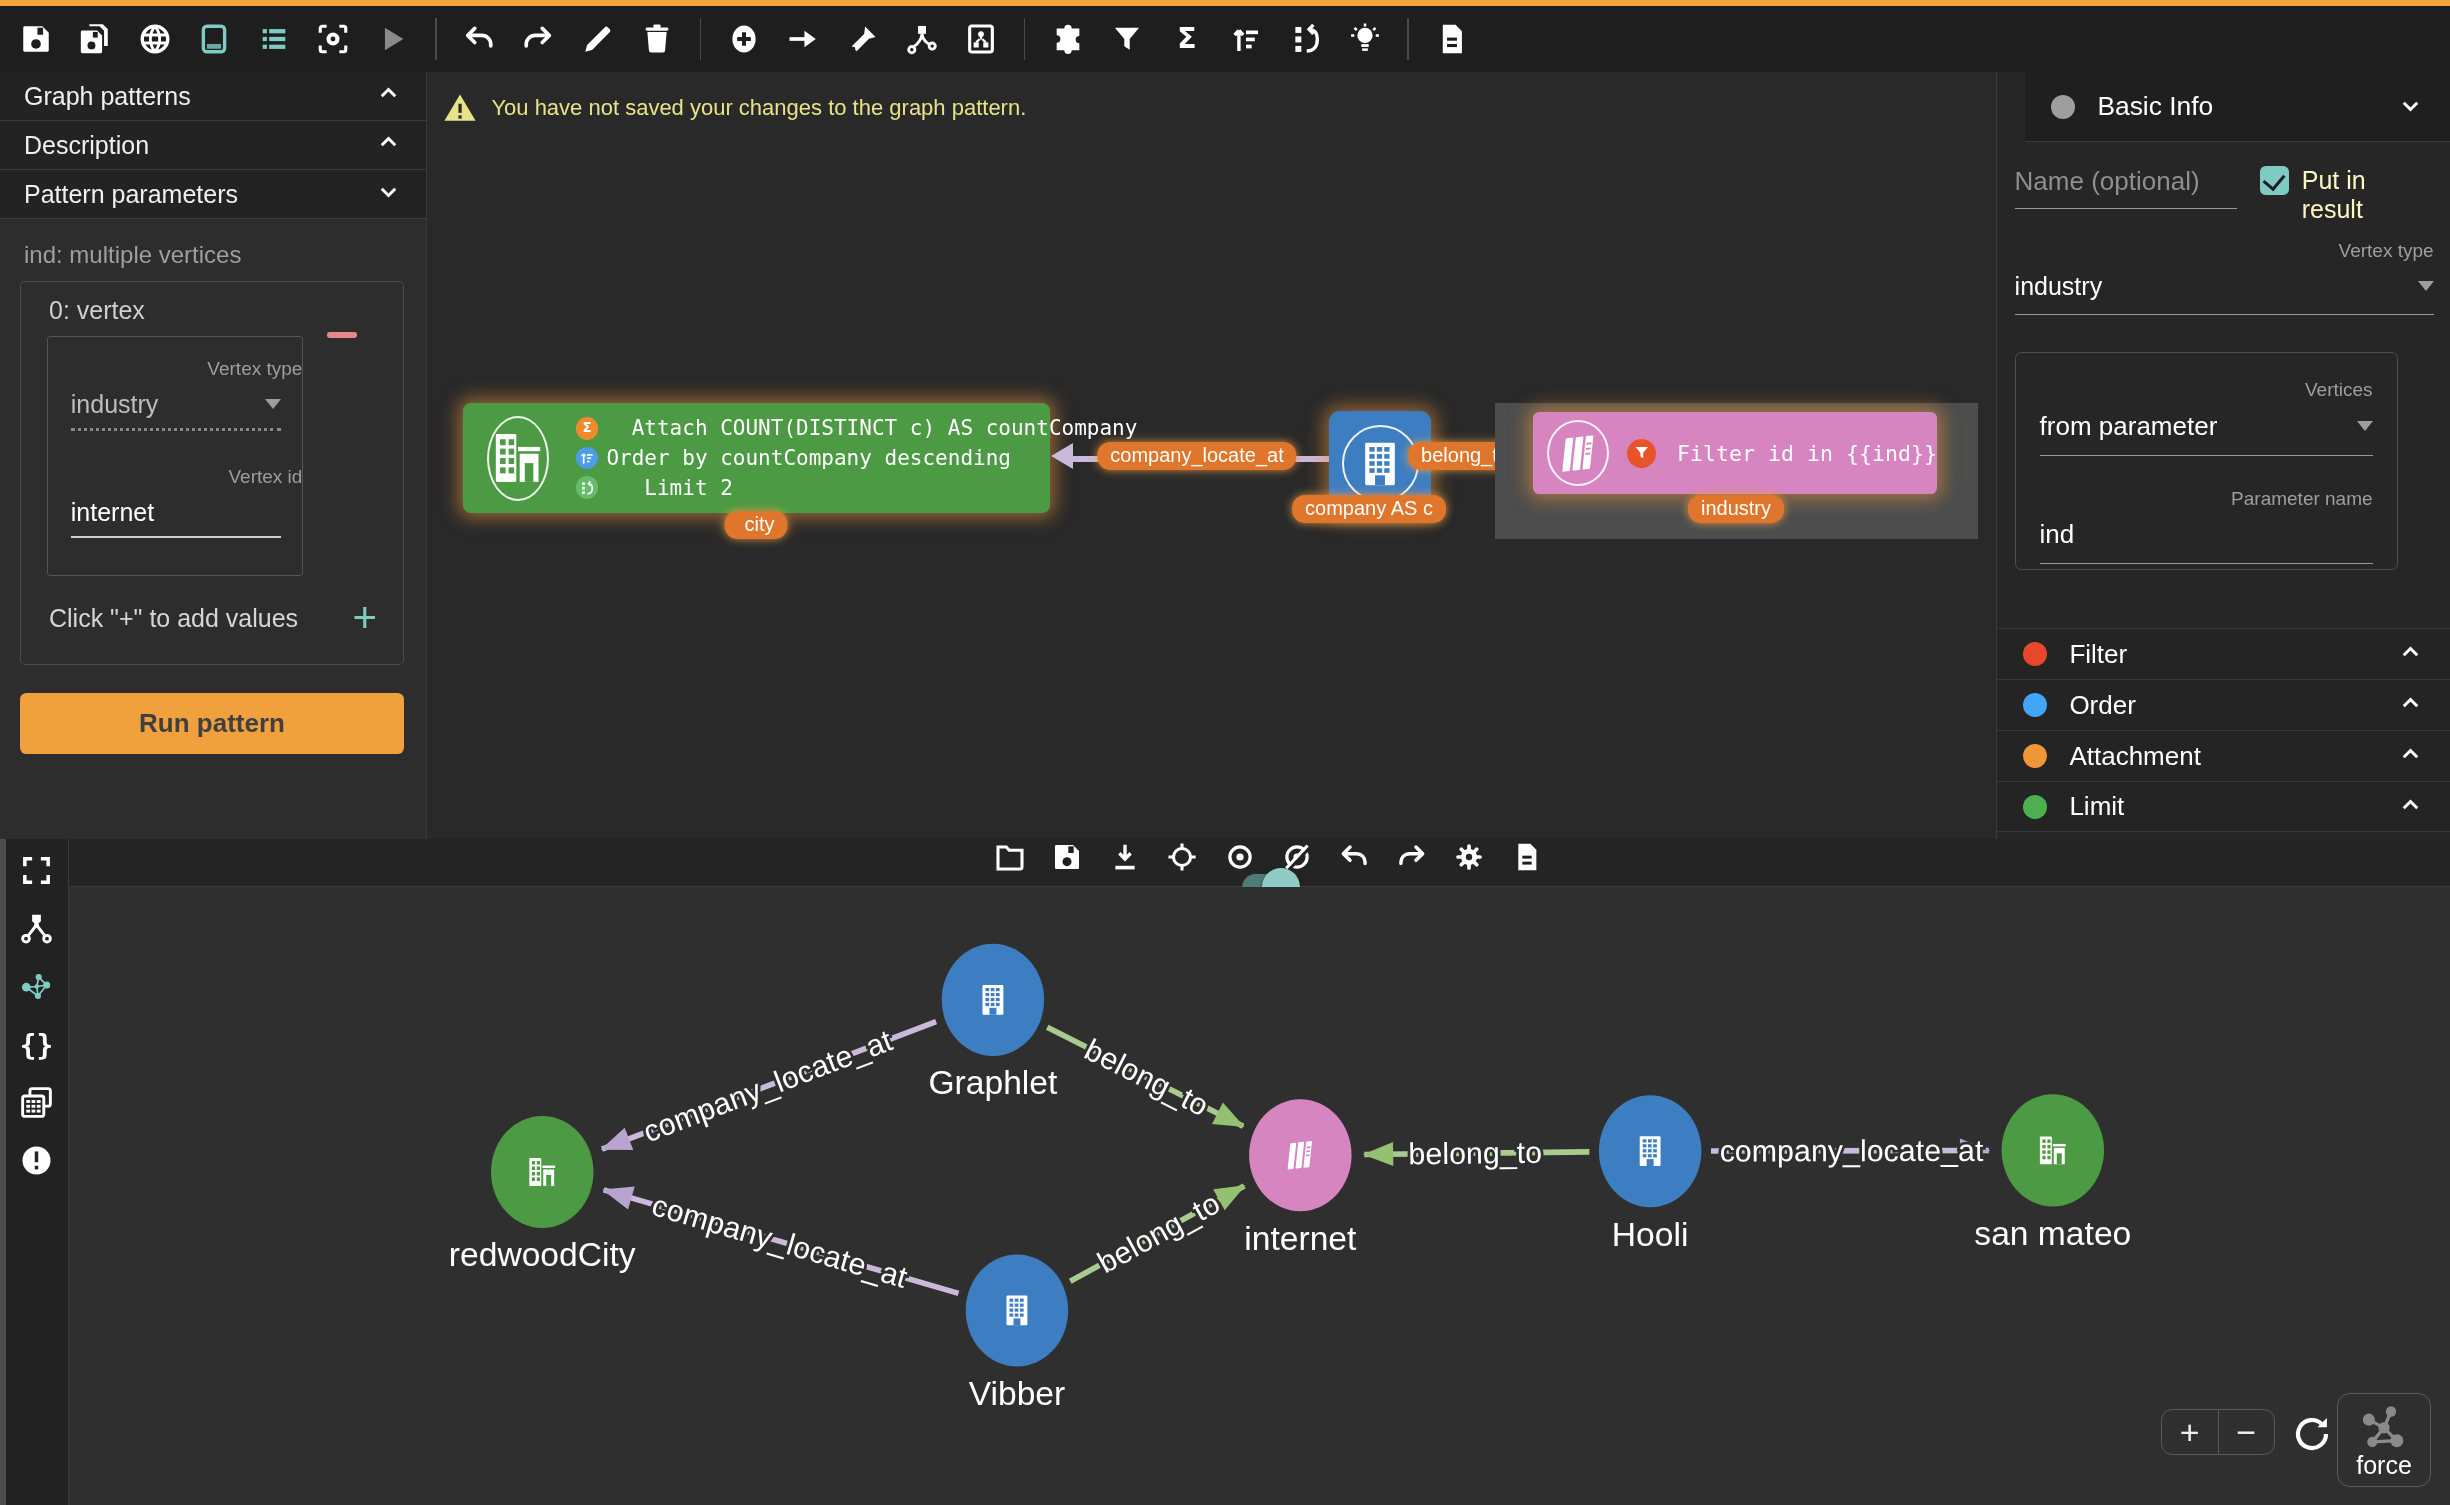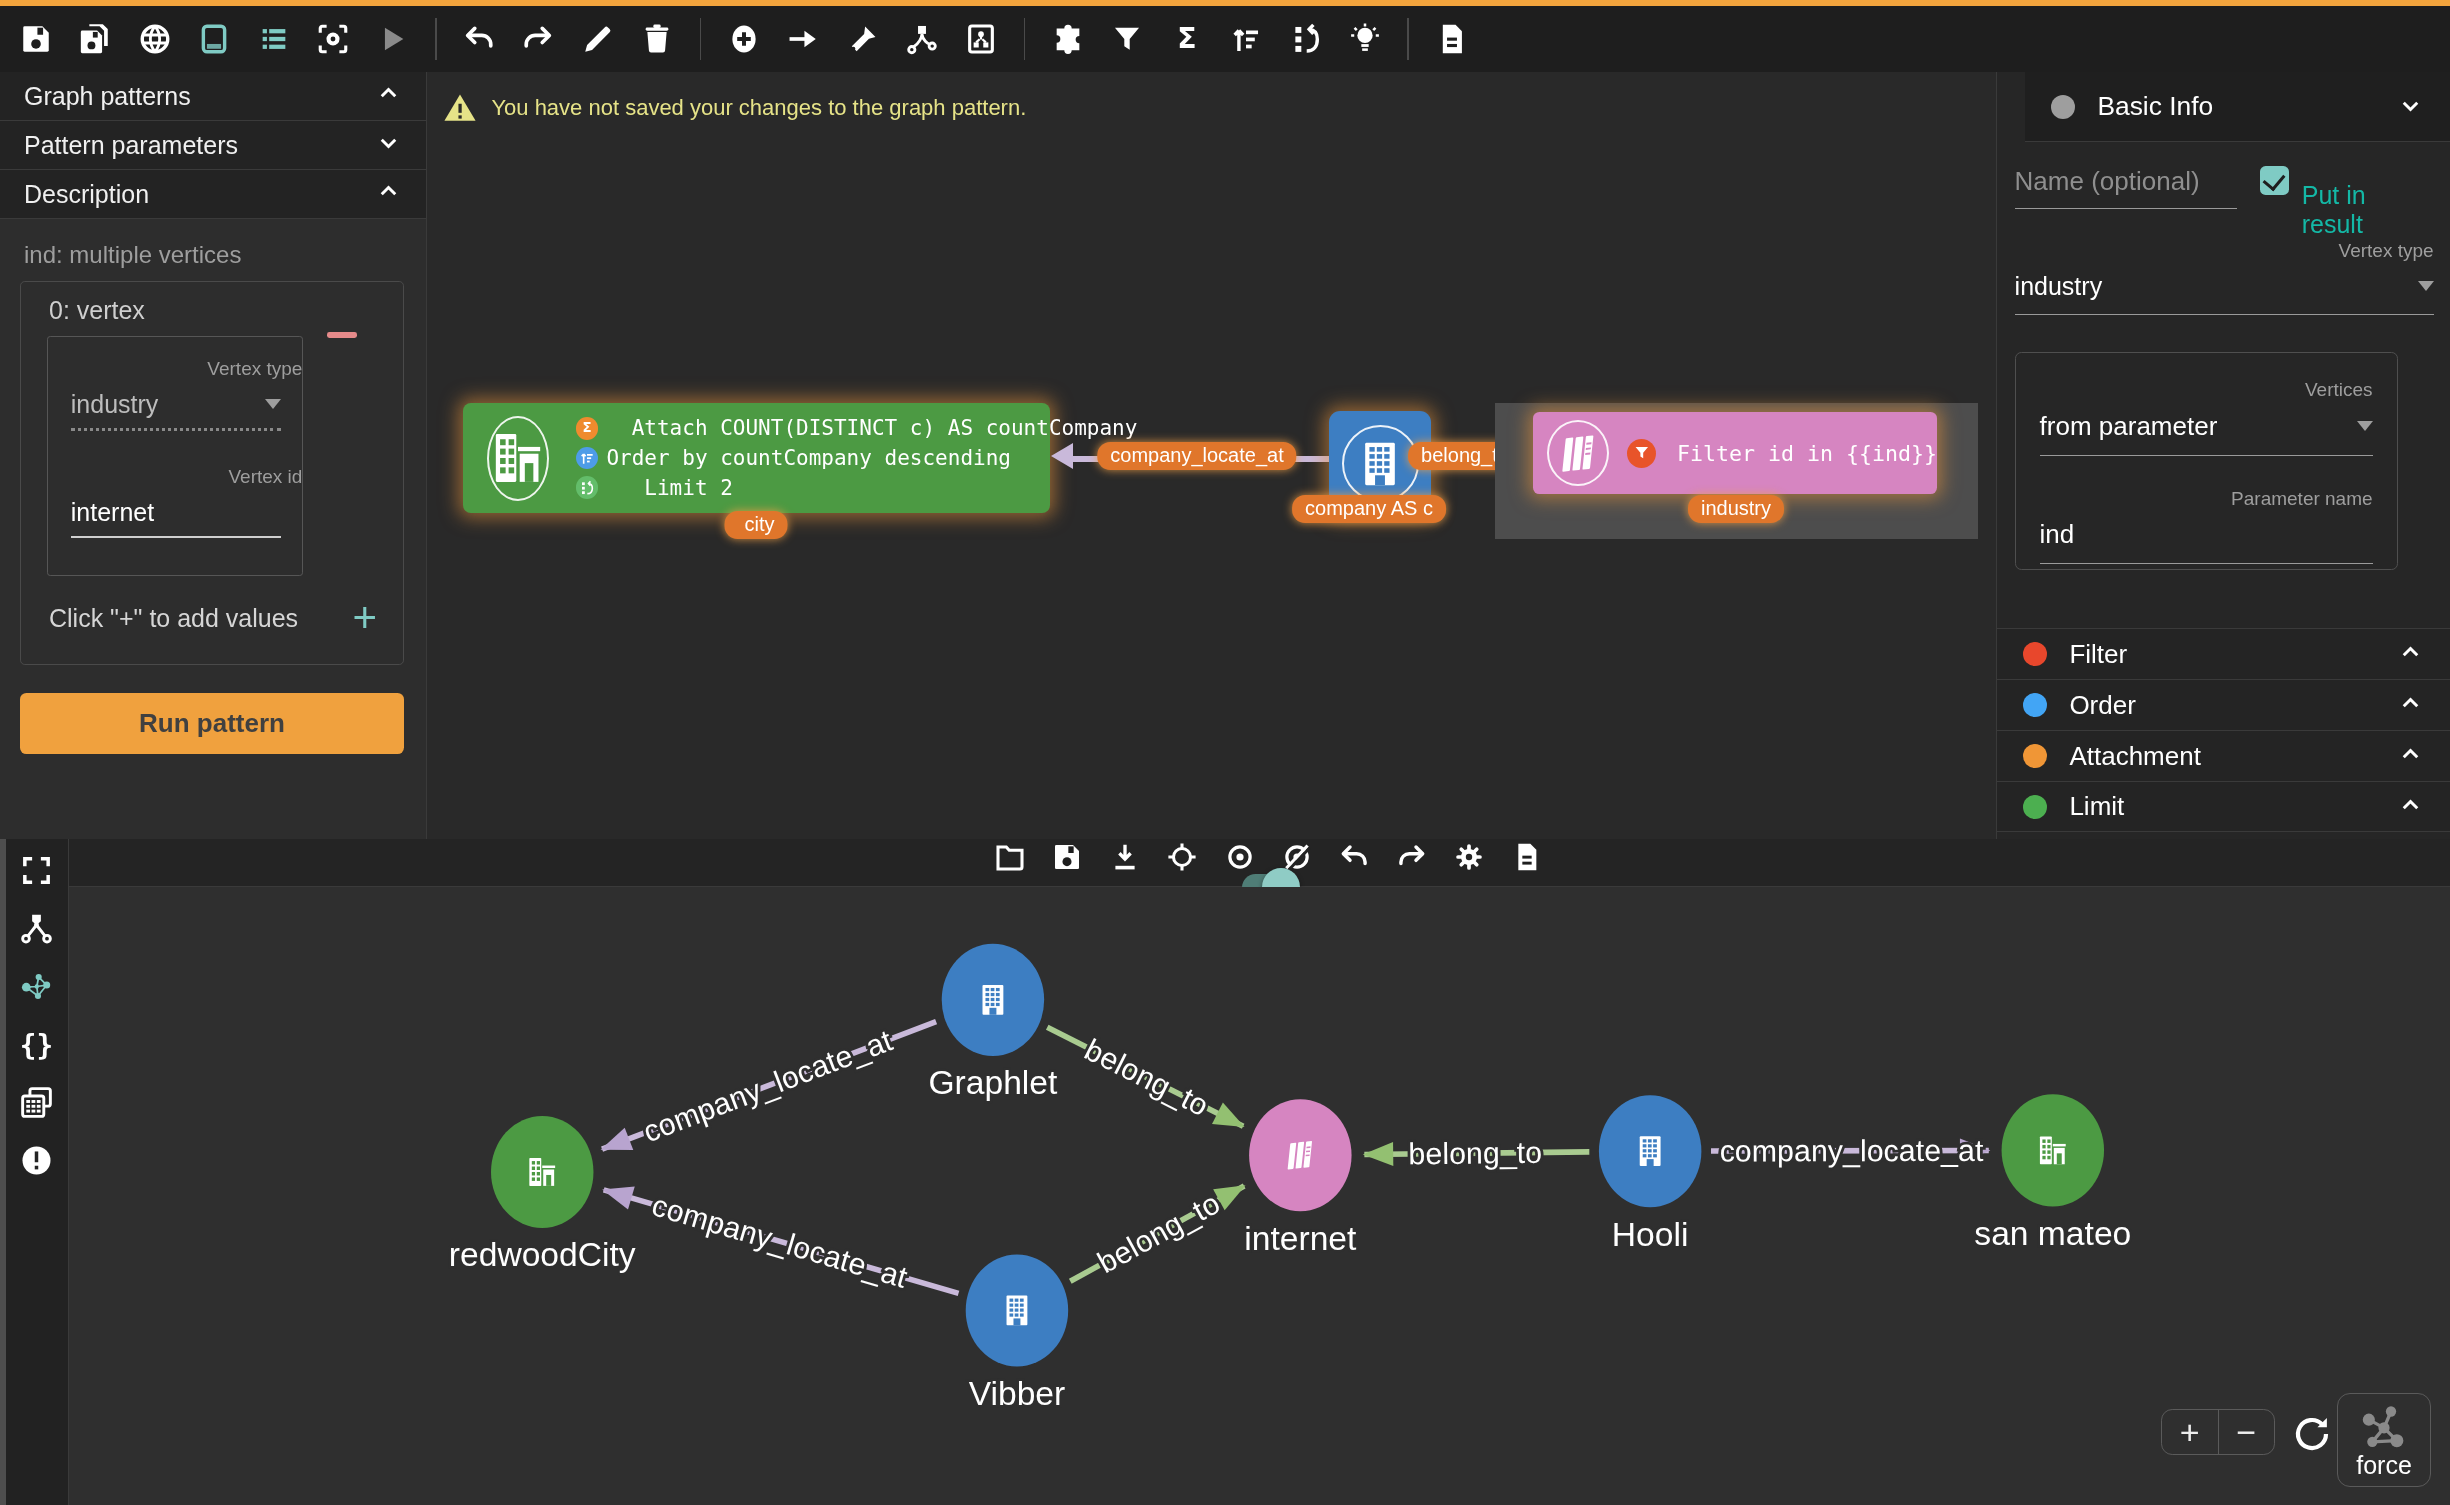--- a/index.html
+++ b/index.html
@@ -92,21 +92,21 @@
   .rp-header { height:70px; background:#1f1f1f; border-bottom:1.6px solid #3a3a3a; display:flex; align-items:center; padding:0 26px; cursor:pointer; }
   .rp-dot { width:24px; height:24px; border-radius:50%; background:#9e9e9e; flex:none; }
   .rp-title { font-size:26.4px; color:#fff; margin-left:22.4px; flex:1; }
   .bi-name-row { position:absolute; left:17.6px; top:94px; width:419px; display:flex; align-items:flex-start; }
   .name-input { width:223px; }
   .name-placeholder { font-size:26px; color:#8f8f8f; }
   .name-underline { border-bottom:1.6px solid #9a9a9a; margin-top:11.2px; }
   .checkbox { width:29px; height:29px; background:#7fcbc4; border-radius:5.6px; margin-left:22.4px; position:relative; cursor:pointer; flex:none; }
   .checkbox:after { content:""; position:absolute; left:7.2px; top:4px; width:11.2px; height:16px; border:solid #1e1e1e;
                     border-width:0 3.2px 3.2px 0; transform:rotate(40deg); }
-  .checkbox-label { font-size:25px; color:#14b8a6; margin-left:13px; margin-top:15px; }
+  .checkbox-label { font-size:25px; color:#fef9c3; margin-left:13px; margin-top:0; }
   .bi-vtype { position:absolute; left:17.6px; top:168px; width:419px; }
   .bi-vtype .fld-value { width:100%; color:#fff; }
   .bi-underline { border-bottom:1.6px solid #9a9a9a; margin-top:13px; }
   .vert-card { position:absolute; left:17.6px; top:280px; width:383px; height:218px; border:1.6px solid #4f4f4f; border-radius:6.4px; padding:26px 24px 0 24px; }
   .vc-value { font-size:26px; color:#fff; margin-top:9.6px; display:flex; align-items:center; justify-content:space-between; }
   .rp-sections { position:absolute; left:0; top:556px; width:100%; }
   .rp-row { height:51px; border-top:1.6px solid #3a3a3a; display:flex; align-items:center; padding:0 26px; cursor:pointer; background:#242424; }
   .rp-row:last-child { border-bottom:1.6px solid #3a3a3a; }
   .rp-row .dot { width:24px; height:24px; border-radius:50%; flex:none; }
   .rp-row .lbl { font-size:26px; color:#fff; margin-left:22.4px; flex:1; }
@@ -322,29 +322,29 @@
   <div class="main">
 
     <div class="sidebar">
       <div class="sb-head">
         <span>Graph patterns</span>
         <span class="chev"><svg viewBox="0 0 24 24">
               <path d="M6 14.5 12 8.5l6 6" fill="none" stroke="#fff" stroke-width="2.6"></path>
             </svg></span>
       </div>
       <div class="sb-head">
+        <span>Description</span>
+        <span class="chev"><svg viewBox="0 0 24 24">
+              <path d="M6 14.5 12 8.5l6 6" fill="none" stroke="#fff" stroke-width="2.6"></path>
+            </svg></span>
+      </div>
+      <div class="sb-head">
         <span>Pattern parameters</span>
         <span class="chev"><svg viewBox="0 0 24 24">
               <path d="M6 9.5 12 15.5l6-6" fill="none" stroke="#fff" stroke-width="2.6"></path>
-            </svg></span>
-      </div>
-      <div class="sb-head">
-        <span>Description</span>
-        <span class="chev"><svg viewBox="0 0 24 24">
-              <path d="M6 14.5 12 8.5l6 6" fill="none" stroke="#fff" stroke-width="2.6"></path>
             </svg></span>
       </div>
 
       <div class="sb-body">
         <div class="param-header">ind: multiple vertices</div>
 
         <div class="param-card">
           <div class="param-card-title">0: vertex</div>
           <div class="minus-btn"></div>
 

